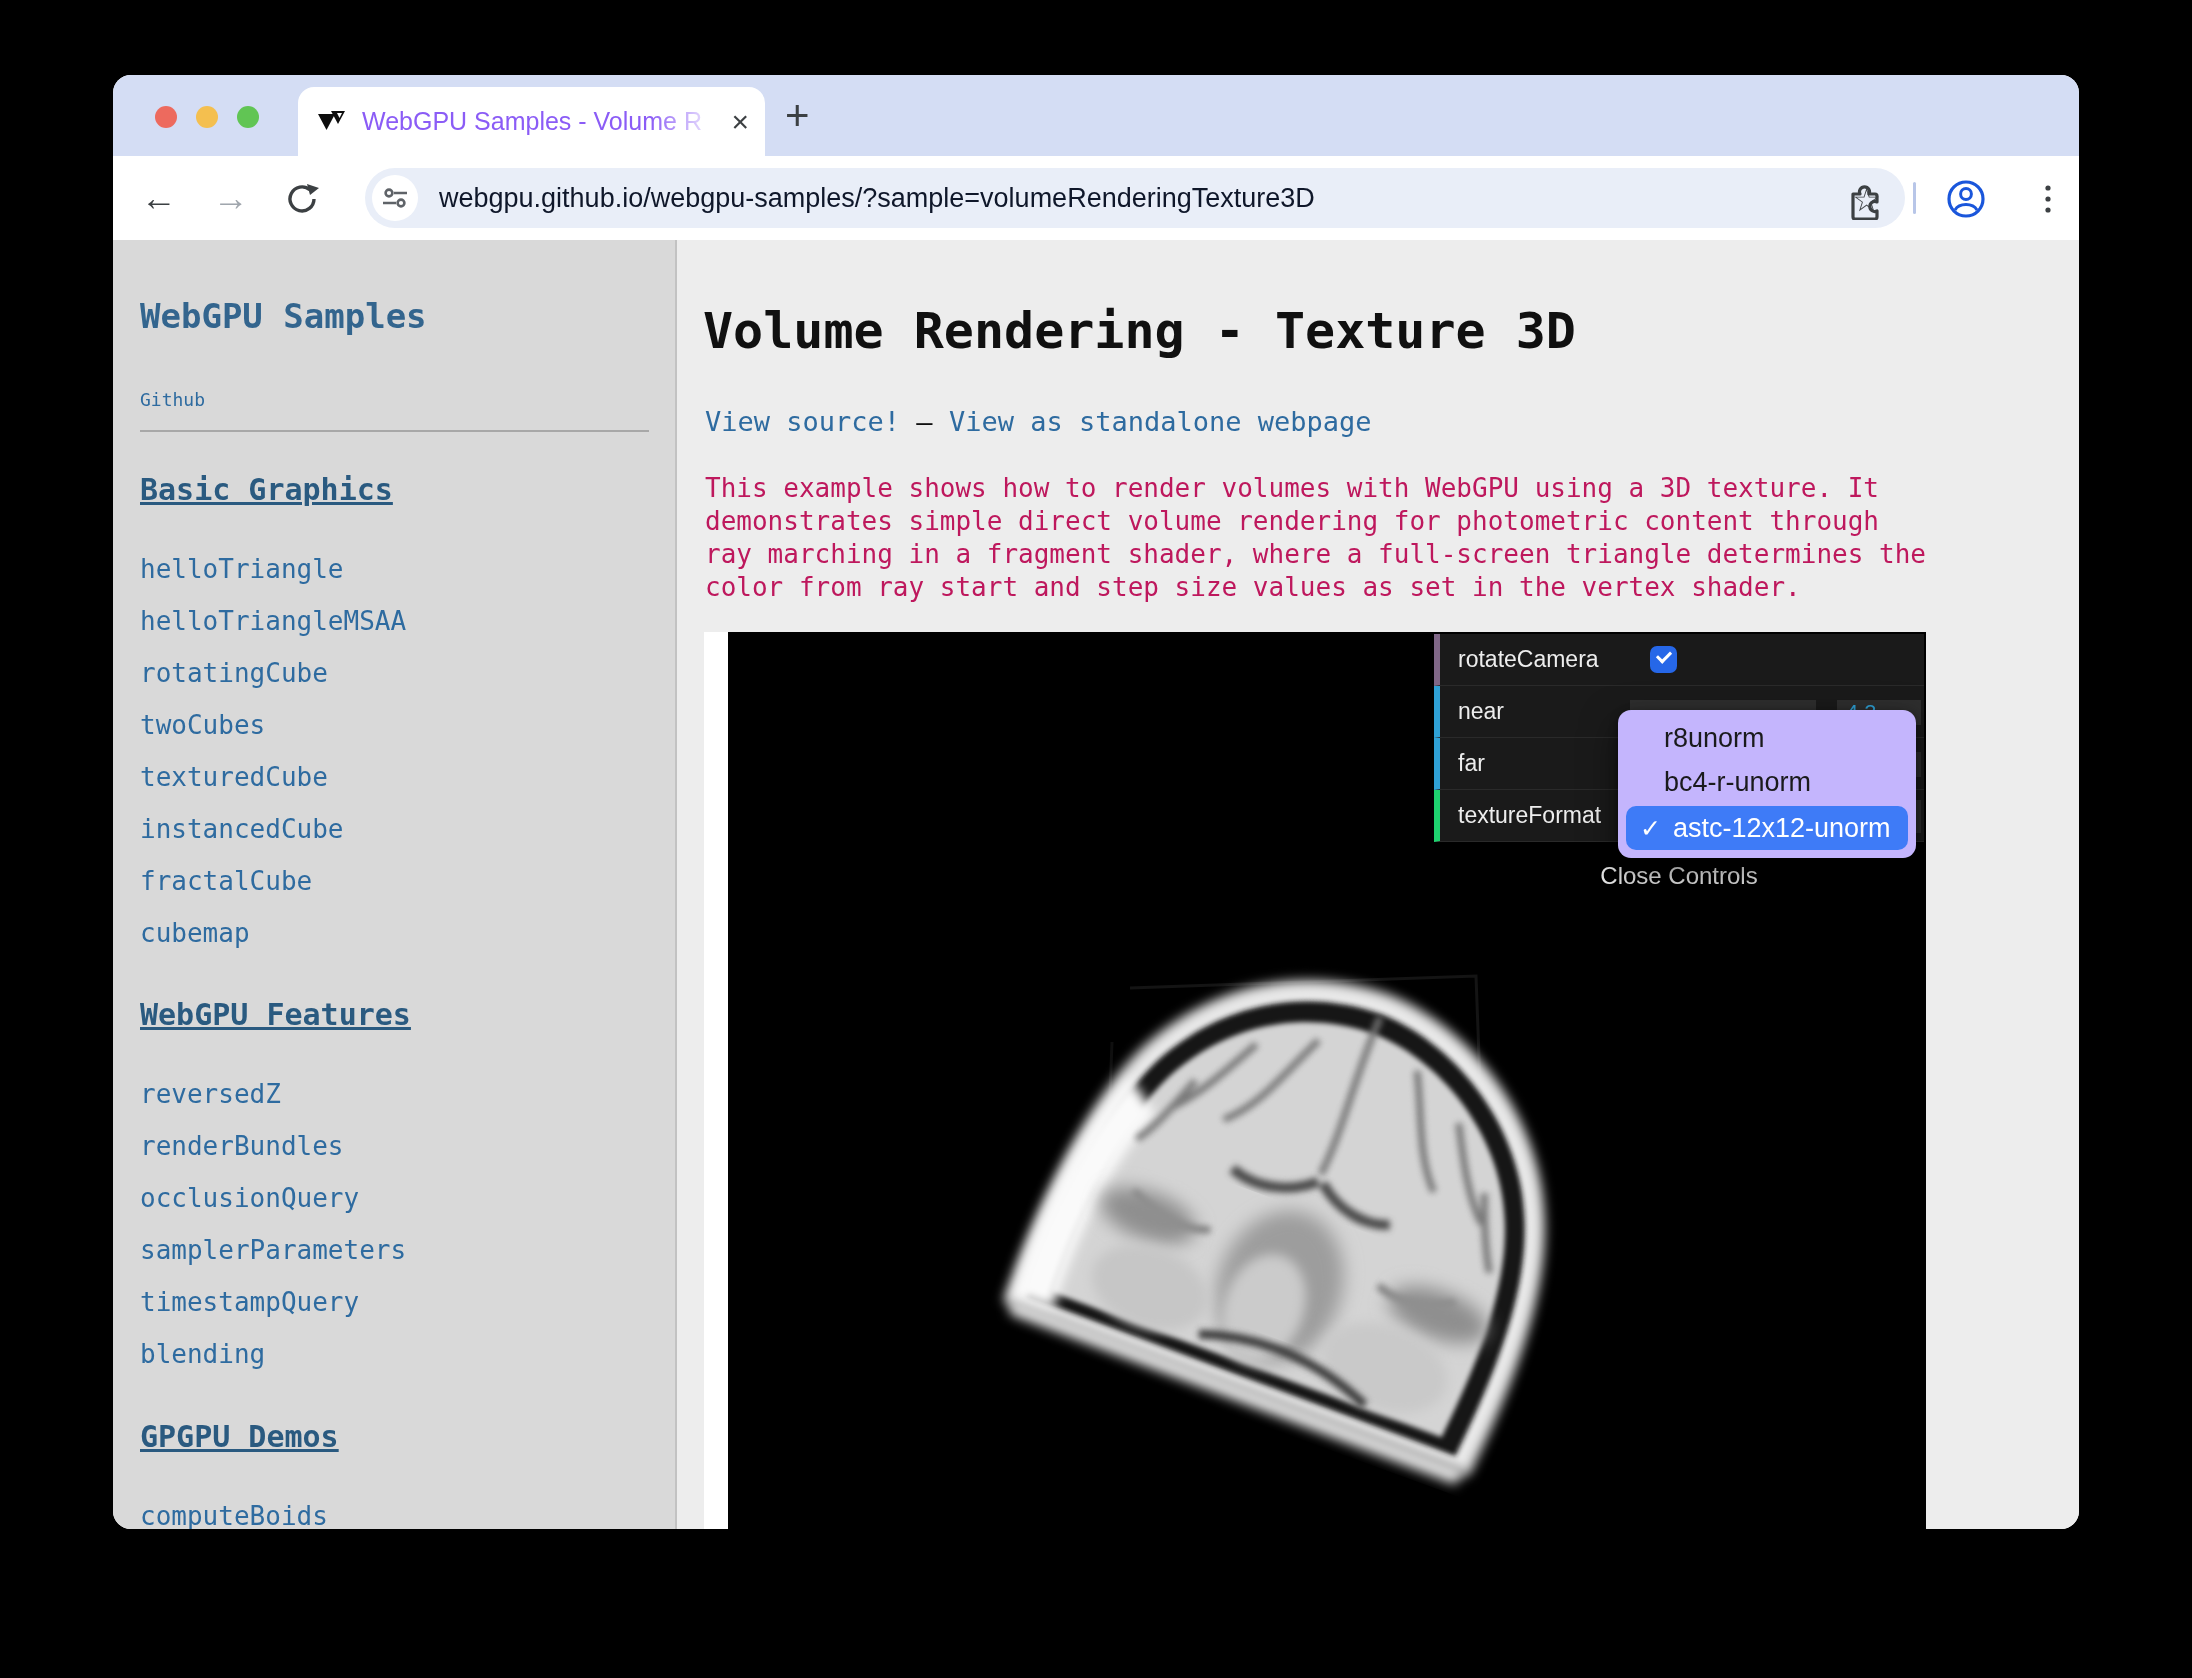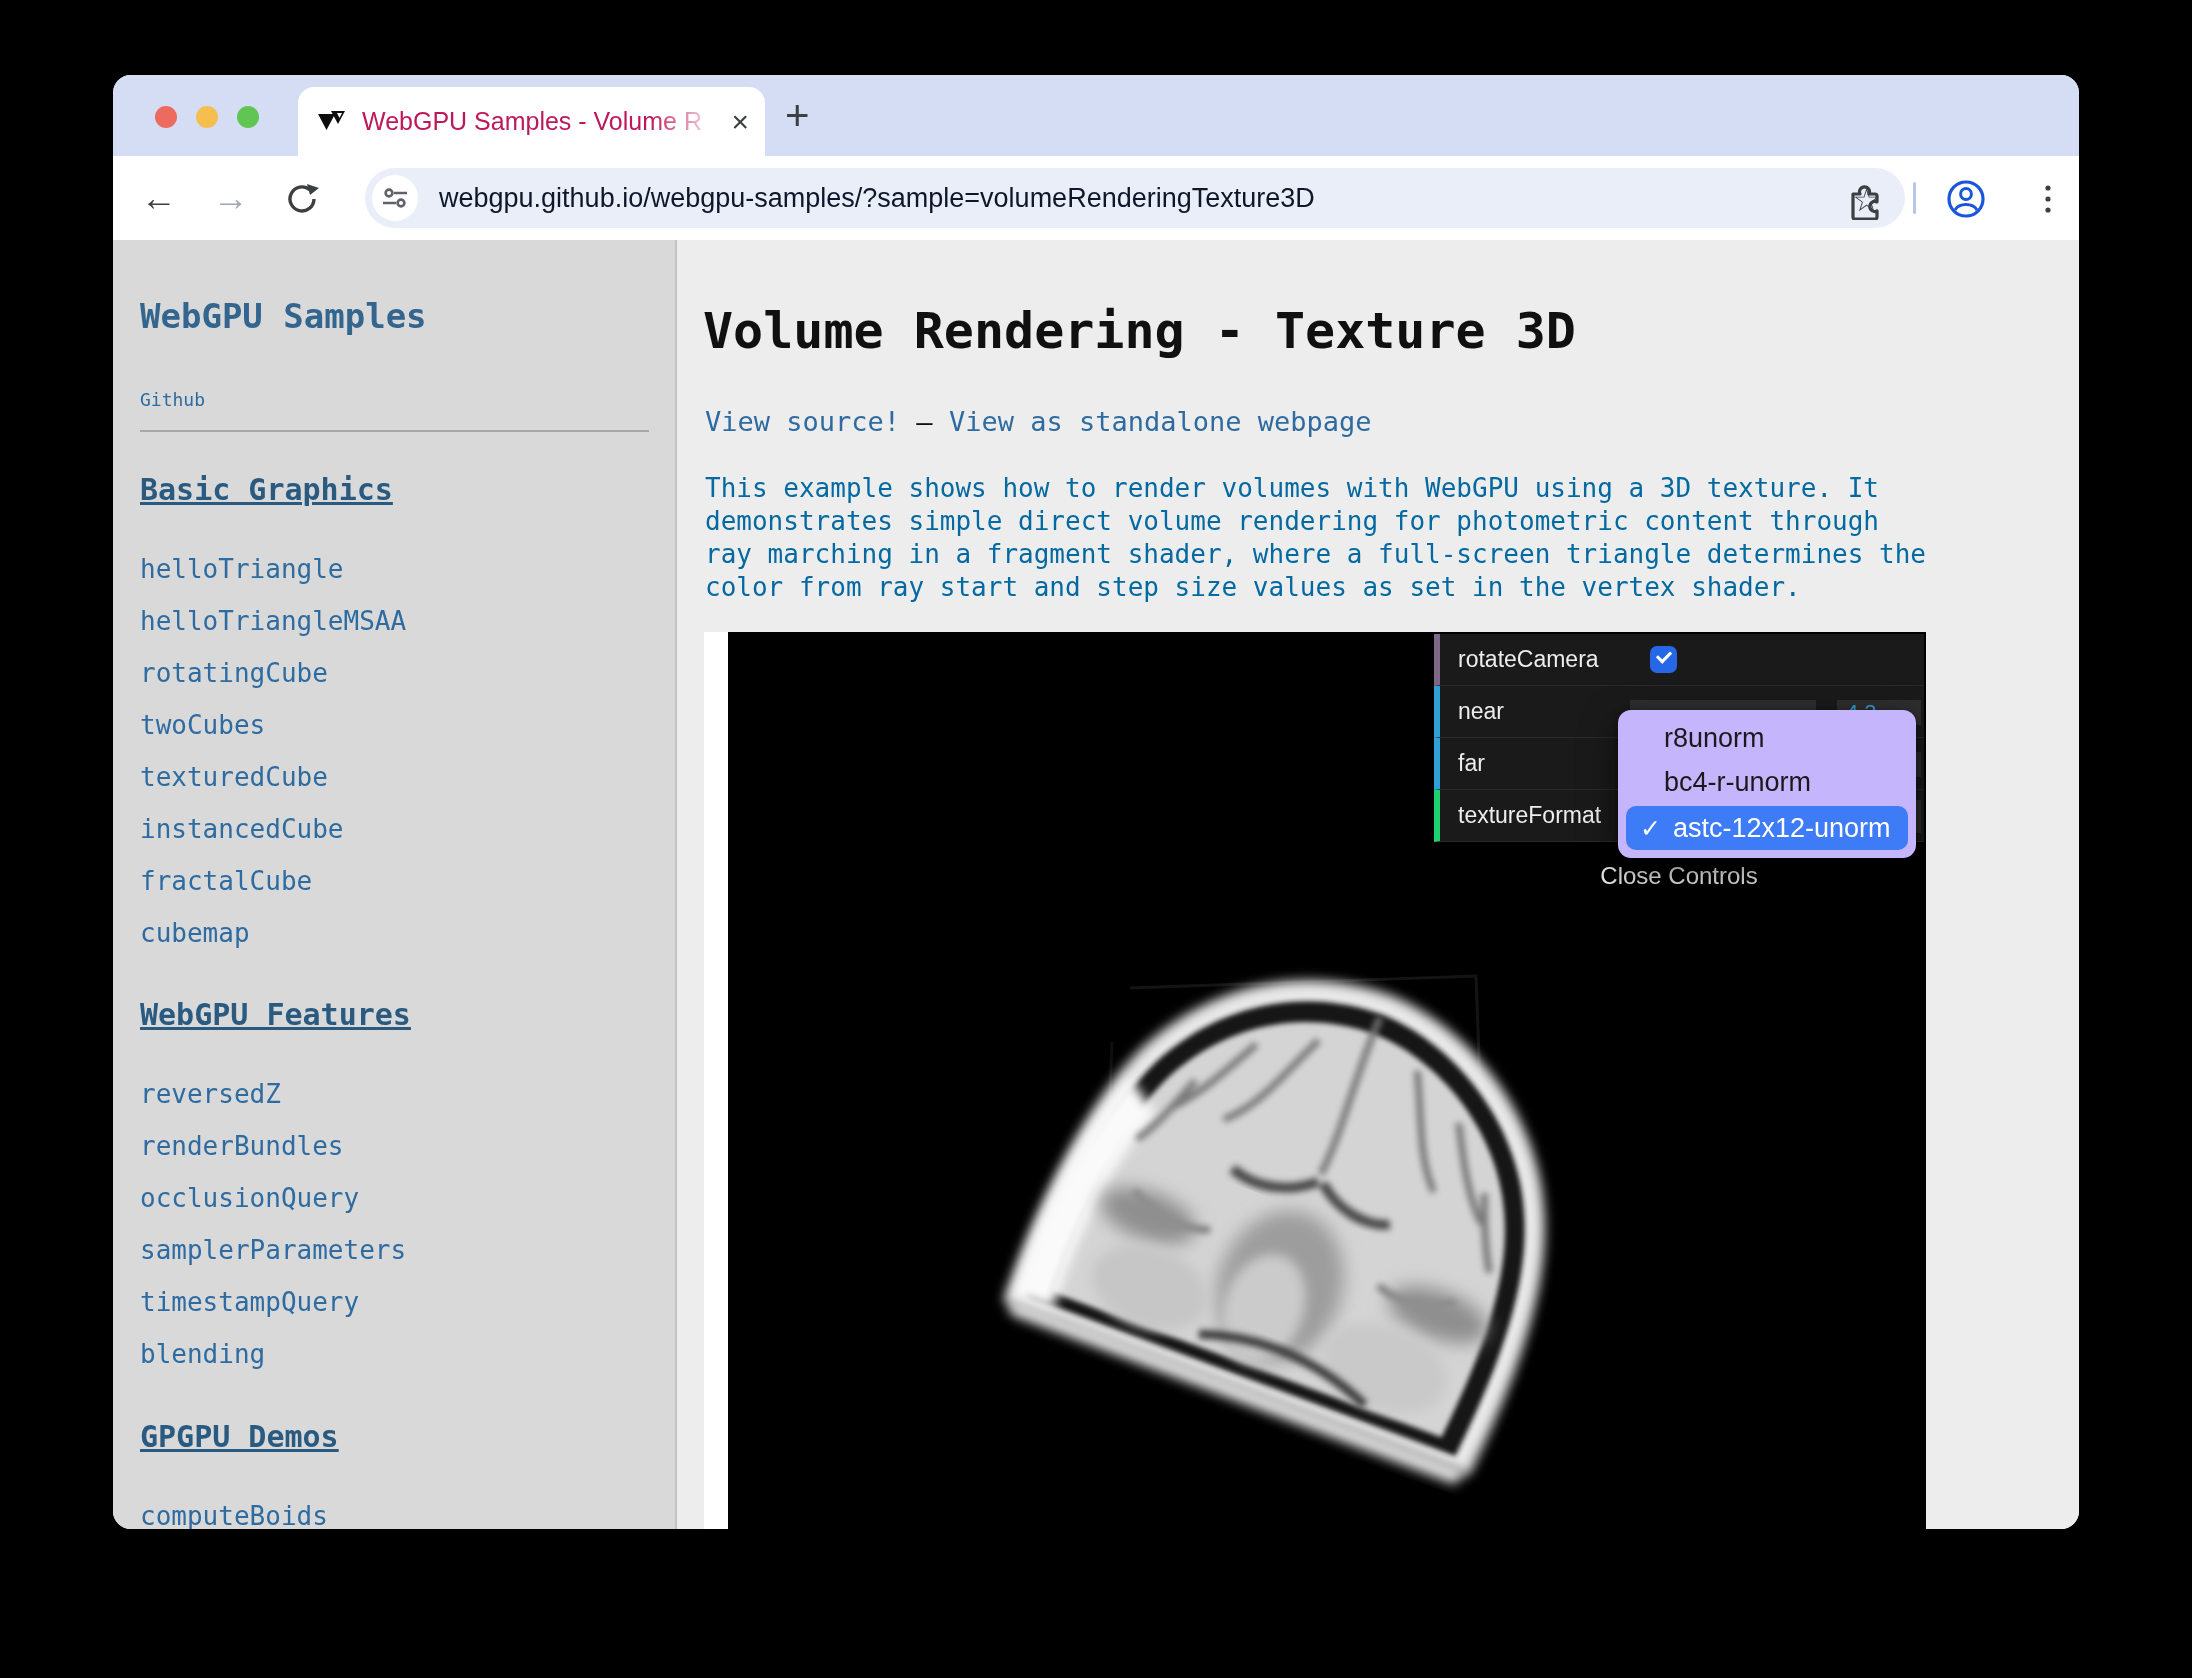--- a/index.html
+++ b/index.html
@@ -9,21 +9,21 @@
           border-radius:18px;overflow:hidden;}
 
   
   .tabstrip{position:relative;height:81px;background:#d4ddf4;}
   .light{position:absolute;top:31px;width:22px;height:22px;border-radius:50%;}
   .light.red{left:42px;background:#ed6a5e;}
   .light.yellow{left:83px;background:#f4bf4f;}
   .light.green{left:124px;background:#61c554;}
   .tab{position:absolute;left:185px;top:12px;width:467px;height:69px;background:#fff;
        border-radius:16px 16px 0 0;display:flex;align-items:center;padding:0 16px 0 20px;box-sizing:border-box;}
-  .tab-title{flex:1;margin-left:14px;font-size:25px;color:#be185d;white-space:nowrap;overflow:hidden;
+  .tab-title{flex:1;margin-left:14px;font-size:25px;color:#8b5cf6;white-space:nowrap;overflow:hidden;
        -webkit-mask-image:linear-gradient(to right,#000 78%,transparent 97%);
        mask-image:linear-gradient(to right,#000 78%,transparent 97%);}
   .tab-close{font-size:30px;color:#3c4043;line-height:30px;cursor:default;}
   .newtab{position:absolute;left:672px;top:18px;font-size:42px;font-weight:300;color:#3c4043;line-height:46px;}
 
   
   .toolbar{position:relative;height:84px;background:#fff;}
   .navbtn{position:absolute;top:20px;font-size:36px;line-height:44px;color:#3c4043;}
   .navbtn.back{left:28px;}
   .navbtn.fwd{left:100px;color:#a0a6ad;}
@@ -48,21 +48,21 @@
   .sb-head.h1{margin-top:40px;}
   .sb-head.h2{margin-top:50px;}
   .sb-head.h3{margin-top:51px;}
   .sb-link{display:block;font-size:26px;line-height:28px;margin-bottom:24px;color:#2e6ba0;text-decoration:none;}
   .gap47{margin-top:47px;}
 
   .main{position:relative;flex:1;background:#ededed;font-family:"DejaVu Sans Mono",monospace;}
   .m-title{position:absolute;left:26px;top:62px;font-size:50px;font-weight:bold;color:#101010;}
   .m-links{position:absolute;left:28px;top:166px;font-size:27px;color:#101010;}
   .m-links a{color:#2e6ba0;text-decoration:none;}
-  .m-para{position:absolute;left:28px;top:232px;font-size:26px;line-height:33px;color:#0369a1;}
+  .m-para{position:absolute;left:28px;top:232px;font-size:26px;line-height:33px;color:#be185d;}
   .whitebox{position:absolute;left:27px;top:392px;width:1015px;bottom:0;background:#fff;}
   .canvas{position:absolute;left:24px;top:0;width:1198px;bottom:0;background:#000;overflow:hidden;}
 
   
   .gui{position:absolute;left:706px;top:2px;width:490px;font-family:"Liberation Sans",sans-serif;}
   .gui-row{position:relative;height:52px;background:#1a1a1a;border-bottom:1px solid #2a2a2a;
            border-left:6px solid #888;box-sizing:border-box;}
   .gui-row.bool{border-left-color:#806787;}
   .gui-row.num{border-left-color:#2FA1D6;}
   .gui-row.str{border-left-color:#1ed36f;}

